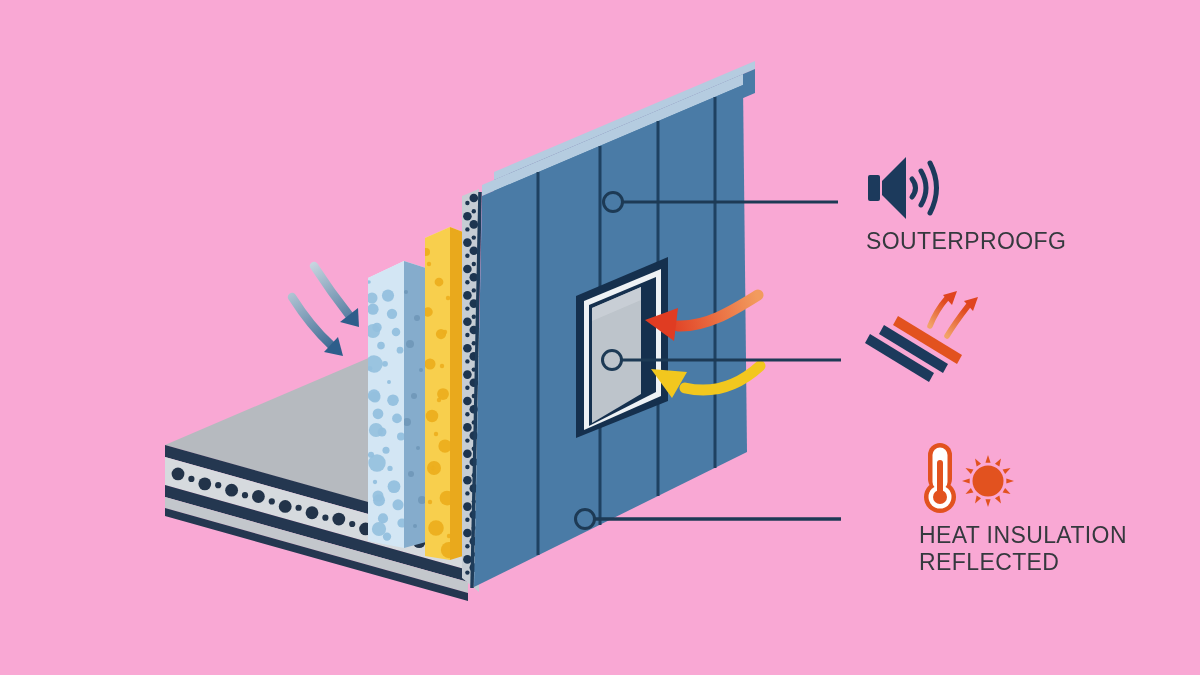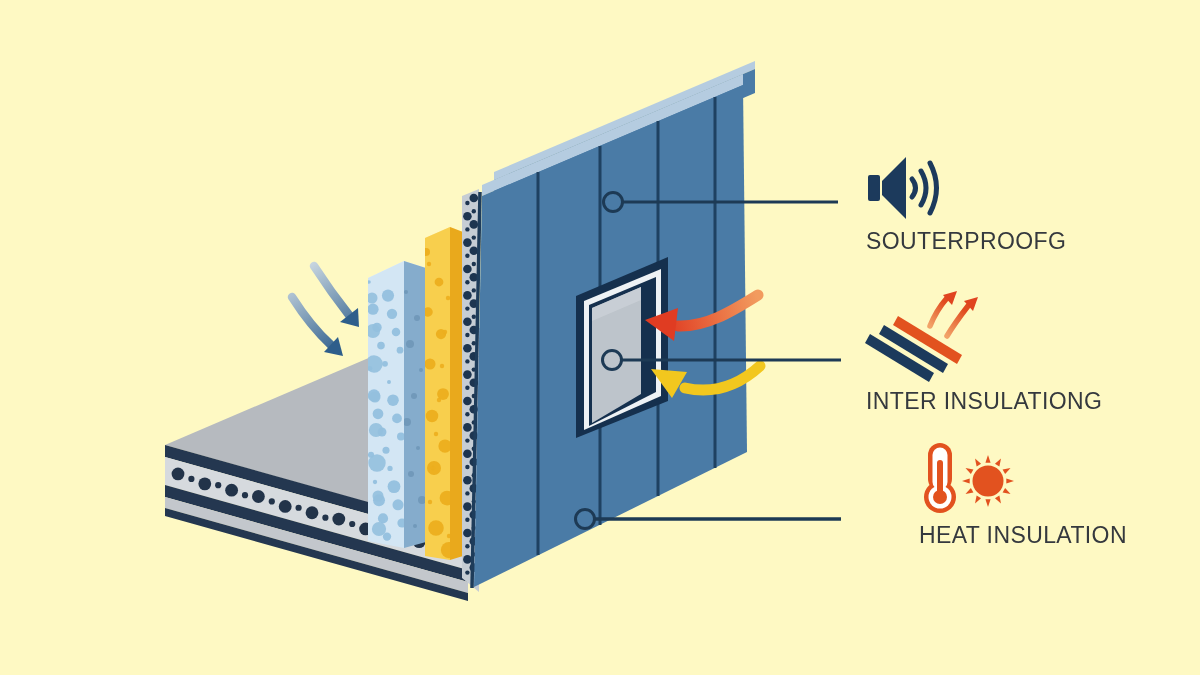--- a/index.html
+++ b/index.html
@@ -1,18 +1,18 @@
 <!DOCTYPE html>
 <html><head>
 <meta charset="utf-8">
 <style>
   html,body{margin:0;padding:0;}
   body{width:1200px;height:675px;overflow:hidden;background:#fcfcfd;
        font-family:"Liberation Sans", sans-serif;}
-  #stage{position:relative;width:1200px;height:675px;background:#fef9c3;}
+  #stage{position:relative;width:1200px;height:675px;background:#f9a8d4;}
   #illustration{position:absolute;left:0;top:0;}
   .callout-block{position:absolute;}
   .callout-label{font-size:23px;line-height:27px;color:#35393e;
                  letter-spacing:0.4px;white-space:nowrap;}
 </style>
 </head>
 <body>
 
 <div id="stage">
 
@@ -296,21 +296,20 @@
       <polygon points="10,44 74,83 69,92 5,53" fill="#1c3a5c"></polygon>
       <polygon points="24,35 88,74 83,83 19,44" fill="#1c3a5c"></polygon>
       <polygon points="38,26 102,65 97,74 33,35" fill="#e2521f"></polygon>
       <g>
         <path d="M70,36 C74,26 80,16 87,8" stroke="url(#gradIconArrow)" stroke-width="5.5" fill="none" stroke-linecap="round"></path>
         <polygon points="97,1 83,5 92,15" fill="#e0441f"></polygon>
         <path d="M87,46 C93,36 101,25 108,16" stroke="url(#gradIconArrow)" stroke-width="5.5" fill="none" stroke-linecap="round"></path>
         <polygon points="118,7 104,11 113,21" fill="#e0441f"></polygon>
       </g>
     </svg>
-    <div class="callout-label" style="margin-left:6px;">INTER INSULATIONG</div>
   </div>
 
   <div class="callout-block" style="left:919px;top:440px;">
     <svg width="110" height="76" viewBox="0 0 110 76">
       <g>
         <rect x="9" y="3" width="24" height="48" rx="12" fill="#e2521f"></rect>
         <circle cx="21" cy="57" r="16" fill="#e2521f"></circle>
         <rect x="13.5" y="7.5" width="15" height="42" rx="7.5" fill="#ffffff"></rect>
         <circle cx="21" cy="57" r="11.5" fill="#ffffff"></circle>
         <rect x="18" y="20" width="6" height="34" rx="3" fill="#e2521f"></rect>
@@ -328,15 +327,16 @@
             <polygon points="43,41 50.68004072828095,43.57470236776122 50.68004072828095,38.42529763223879" fill="#e2521f"></polygon>
             <polygon points="46.48333950160459,28.000000000000007 51.84709869051443,34.06977802180563 54.42180105827564,29.610262706475325" fill="#e2521f"></polygon>
             <polygon points="55.999999999999986,18.483339501604604 57.61026270647531,26.42180105827565 62.069778021805625,23.847098690514436" fill="#e2521f"></polygon>
             <polygon points="69,15 66.42529763223878,22.68004072828095 71.5747023677612,22.680040728280947" fill="#e2521f"></polygon>
             <polygon points="82,18.483339501604597 75.93022197819437,23.847098690514432 80.38973729352469,26.421801058275648" fill="#e2521f"></polygon>
             <polygon points="91.5166604983954,27.99999999999999 83.57819894172435,29.61026270647531 86.15290130948557,34.06977802180562" fill="#e2521f"></polygon>
           </g>
       </g>
     </svg>
     <div class="callout-label" style="margin-top:2px;">HEAT INSULATION</div>
+    <div class="callout-label">REFLECTED</div>
   </div>
 
 </div>
 
 </body></html>

